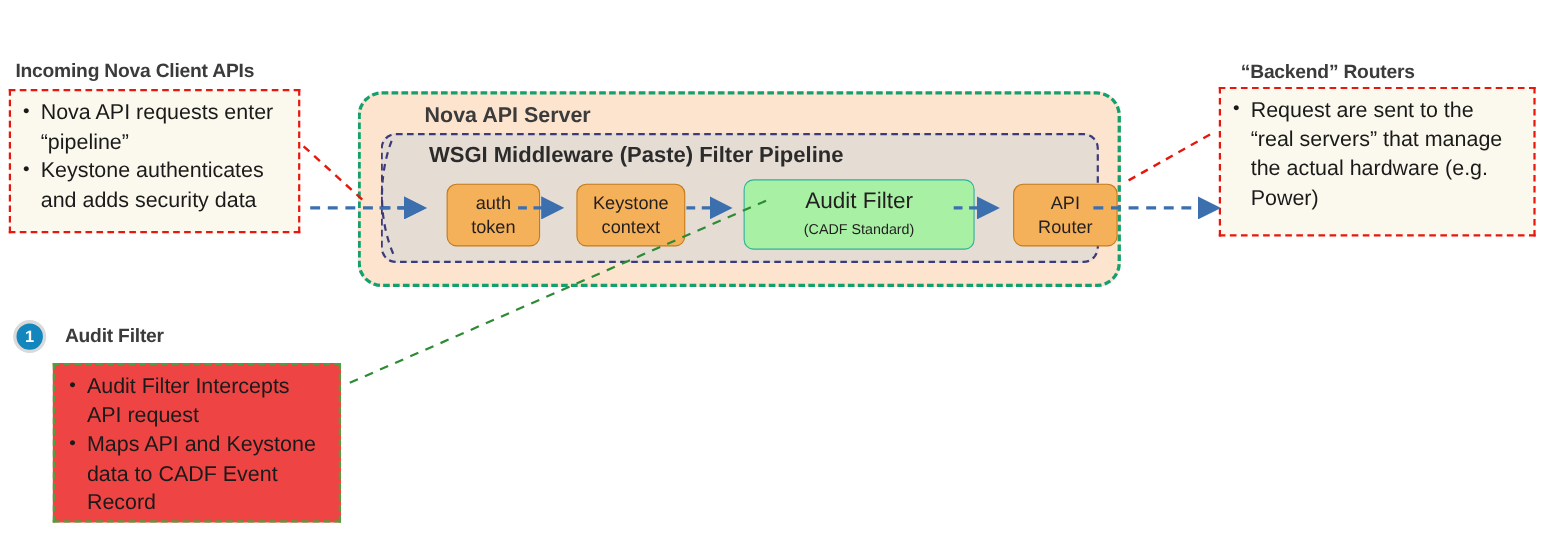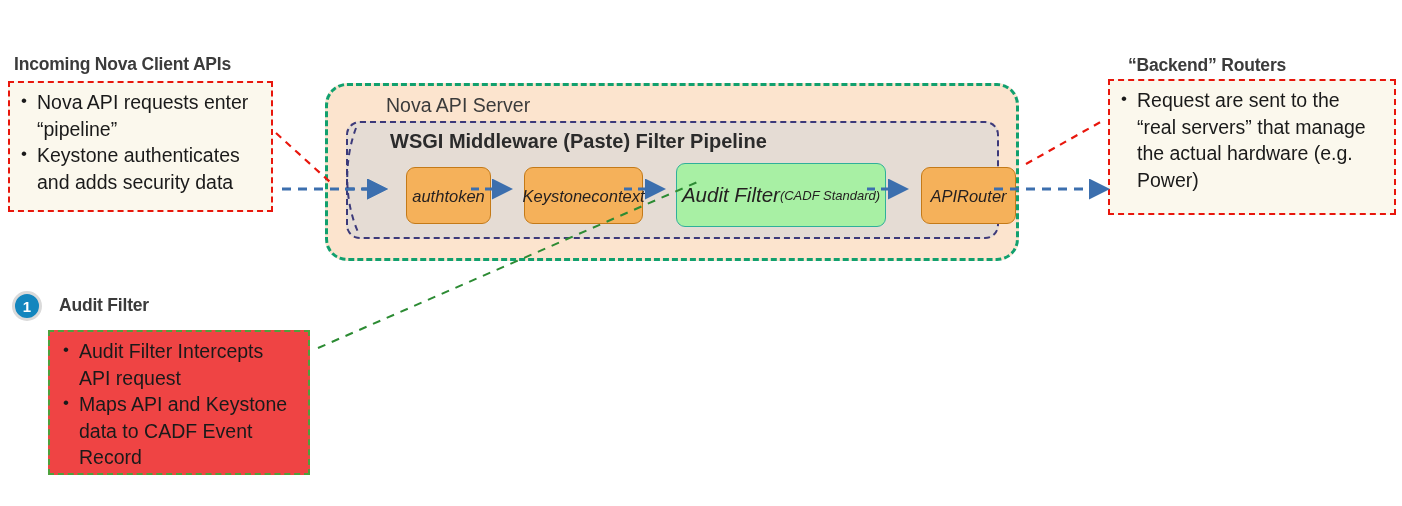--- a/index.html
+++ b/index.html
@@ -57,21 +57,21 @@
   #nova-server{
     box-sizing:border-box;
     background:#fce4ce;
     border:3px dashed #11a06e;
     border-radius:22px;
   }
   #nova-title{
     position:absolute;
     left:58px;
     top:8px;
-    font-weight:normal;
+    font-weight:bold;
     font-size:19.5px;
     color:#3b3b3b;
     white-space:nowrap;
   }
   #wsgi-pipeline{
     box-sizing:border-box;
     background:#e5dcd4;
     border:2px dashed #3c3a7a;
     border-radius:14px;
   }
@@ -82,26 +82,25 @@
     font-weight:bold;
     font-size:20px;
     color:#2b2b2b;
     white-space:nowrap;
   }
 
   
   .stage{
     box-sizing:border-box;
     display:flex;
-    flex-direction:row;
+    flex-direction:column;
     align-items:center;
     justify-content:center;
     border-radius:9px;
     text-align:center;
-    font-style:italic;
   }
   .stage.orange{
     background:#f5b15a;
     border:1.6px solid #c47a18;
     color:#231f20;
     font-size:16.5px;
     line-height:22px;
   }
   .stage.green{
     background:#a8f0a4;
@@ -163,21 +162,21 @@
 
   <div class="abs" id="wsgi-pipeline" style="left:18px;top:35px;width:653px;height:118px;">
 
     <div id="wsgi-title">WSGI Middleware (Paste) Filter Pipeline</div>
 
     <div class="abs stage orange" style="left:58px;top:44px;width:85px;height:57px;">
       <span class="l1">auth</span>
       <span class="l2">token</span>
     </div>
 
-    <div class="abs stage orange" style="left:176px;top:44px;width:119px;height:57px;">
+    <div class="abs stage orange" style="left:176px;top:44px;width:99px;height:57px;">
       <span class="l1">Keystone</span>
       <span class="l2">context</span>
     </div>
 
     <div class="abs stage green" style="left:328px;top:40px;width:210px;height:64px;">
       <span class="l1">Audit Filter</span>
       <span class="l2">(CADF Standard)</span>
     </div>
 
     <div class="abs stage orange" style="left:573px;top:44px;width:95px;height:57px;">

